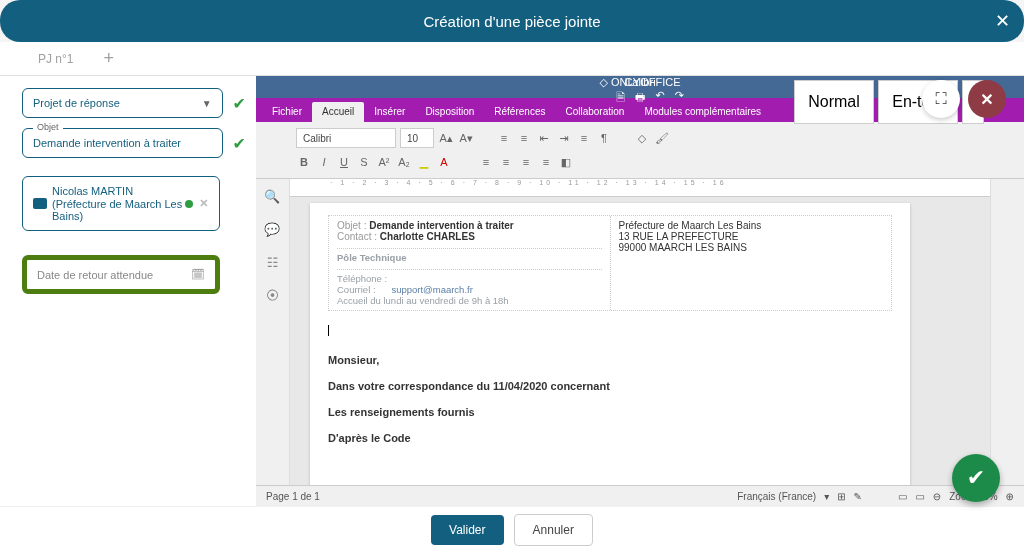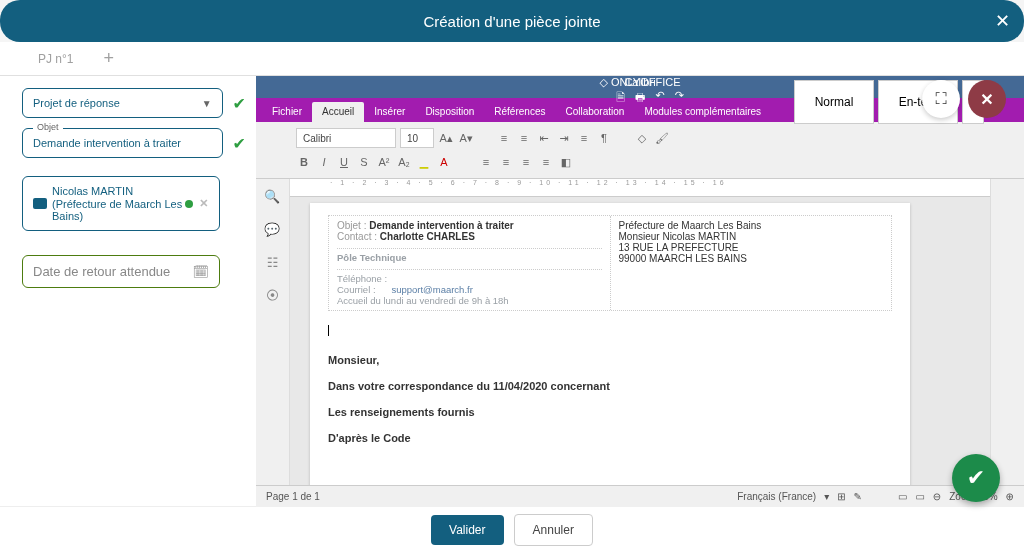--- a/index.html
+++ b/index.html
@@ -14,31 +14,31 @@
   .field-row { display: flex; align-items: center; margin-bottom: 10px; }
   .field { flex: 1; border: 1px solid #135f7f; border-radius: 6px; padding: 8px 10px; font-size: 11px; color: #135f7f; position: relative; display: flex; align-items: center; justify-content: space-between; }
   .field .dd { font-size: 10px; color: #666; }
   .field-label-float { position: absolute; top: -7px; left: 10px; background: #fff; padding: 0 4px; font-size: 9px; color: #666; }
   .check { color: #2e9e41; font-size: 16px; margin-left: 10px; }
   .contact-card { border: 1px solid #135f7f; border-radius: 6px; padding: 8px 10px; font-size: 11px; color: #135f7f; margin-top: 18px; margin-right: 26px; }
   .contact-card .line2 { color: #135f7f; display: flex; align-items: center; }
   .contact-card .icon { display:inline-block; width:14px; height:11px; background:#135f7f; margin-right:5px; border-radius:2px; position:relative; }
   .contact-card .dot { width:8px; height:8px; border-radius:50%; background:#2e9e41; display:inline-block; margin-left:3px; }
   .contact-card .x { color:#bbb; margin-left:6px; font-weight:bold; }
-  .date-field { border: 1px solid #4d7c0f; border-radius: 6px; padding: 8px 10px; font-size: 13px; color: #888; margin-top: 24px; margin-right: 26px; display:flex; justify-content:space-between; align-items:center; }
+  .date-field { border: 5px solid #4d7c0f; border-radius: 6px; padding: 8px 10px; font-size: 11px; color: #888; margin-top: 24px; margin-right: 26px; display:flex; justify-content:space-between; align-items:center; }
   .editor { flex: 1; background: #f0f0f0; position: relative; }
   .oo-bar { background: #446995; height: 22px; color: #fff; display: flex; align-items: center; font-size: 11px; padding: 0 10px; position: relative; flex-direction: column; }
   .oo-bar .title { position:absolute; left:50%; transform:translateX(-50%); }
   .oo-menu { background: #a21caf; height: 24px; display: flex; align-items: flex-end; color: #fff; font-size: 10px; padding-left: 6px; }
   .oo-menu span { padding: 4px 10px 5px; cursor:pointer; }
   .oo-menu span.active { background: #f0f0f0; color: #333; border-radius: 2px 2px 0 0; }
   .oo-toolbar { background: #f0f0f0; border-bottom: 1px solid #ccc; padding: 4px 38px 4px 40px; font-size: 11px; }
   .oo-toolbar .row { display: flex; align-items: center; gap: 4px; height: 24px; }
   .oo-toolbar .box { border: 1px solid #ccc; background: #fff; height: 20px; display:flex; align-items:center; padding:0 6px; font-size:10px; color:#444; }
-  .style-box { width:80px; height:44px; border:1px solid #ccc; background:#fff; display:flex; align-items:center; justify-content:center; font-size:12px; }
+  .style-box { width:80px; height:44px; border:1px solid #ccc; background:#fff; display:flex; align-items:center; justify-content:center; font-size:16px; }
   .tb-ic { width:16px; height:16px; color:#666; display:flex; align-items:center; justify-content:center; font-size:11px; }
   .doc-area { display:flex; height: calc(100% - 22px - 24px - 56px - 22px); }
   .vtools { width: 34px; background: #f0f0f0; border-right:1px solid #ddd; display:flex; flex-direction:column; align-items:center; padding-top:10px; gap:18px; color:#888; font-size:13px; }
   .vtools-r { width: 34px; background: #f0f0f0; border-left:1px solid #ddd; }
   .ruler-wrap { flex:1; overflow:hidden; display:flex; flex-direction:column; }
   .ruler { height:18px; background:#fff; border-bottom:1px solid #ccc; font-size:7px; color:#999; padding-left:40px; letter-spacing:3px; white-space:nowrap; overflow:hidden;}
   .page { flex:1; background:#e8e8e8; padding: 6px 0 0 20px; overflow:hidden; }
   .sheet { background:#fff; width: 600px; min-height: 300px; box-shadow:0 1px 3px rgba(0,0,0,.2); padding: 12px 18px 20px; font-size:10.5px; color:#333; }
   .sheet .hdr-table { display:flex; border:1px dotted #ccc; }
   .sheet .col { flex:1; padding:4px 8px; border-right:1px dotted #ccc; font-size:10px; }
@@ -198,21 +198,20 @@
                 <div style="margin-top:0;"><span class="lbl">Contact :</span> <b>Charlotte CHARLES</b></div>
                 <div class="sec"><b>Pôle Technique</b></div>
                 <div class="sec">
                   <div>Téléphone :</div>
                   <div><span>Courriel :</span>&nbsp;&nbsp;&nbsp;&nbsp;&nbsp;&nbsp;<span style="color:#5b7fa6;">support@maarch.fr</span></div>
                   <div>Accueil du lundi au vendredi de 9h à 18h</div>
                 </div>
               </div>
               <div class="col">
                 <div>Préfecture de Maarch Les Bains</div>
-                <div>Monsieur Nicolas MARTIN</div>
                 <div>13 RUE LA PREFECTURE</div>
                 <div>99000 MAARCH LES BAINS</div>
               </div>
             </div>
             <div class="body">
               <p><span class="caret"></span></p>
               <p style="margin-top:16px;"><b>Monsieur,</b></p>
               <p><b>Dans votre correspondance du 11/04/2020 concernant</b></p>
               <p><b>Les renseignements fournis</b></p>
               <p><b>D'après le Code</b></p>

